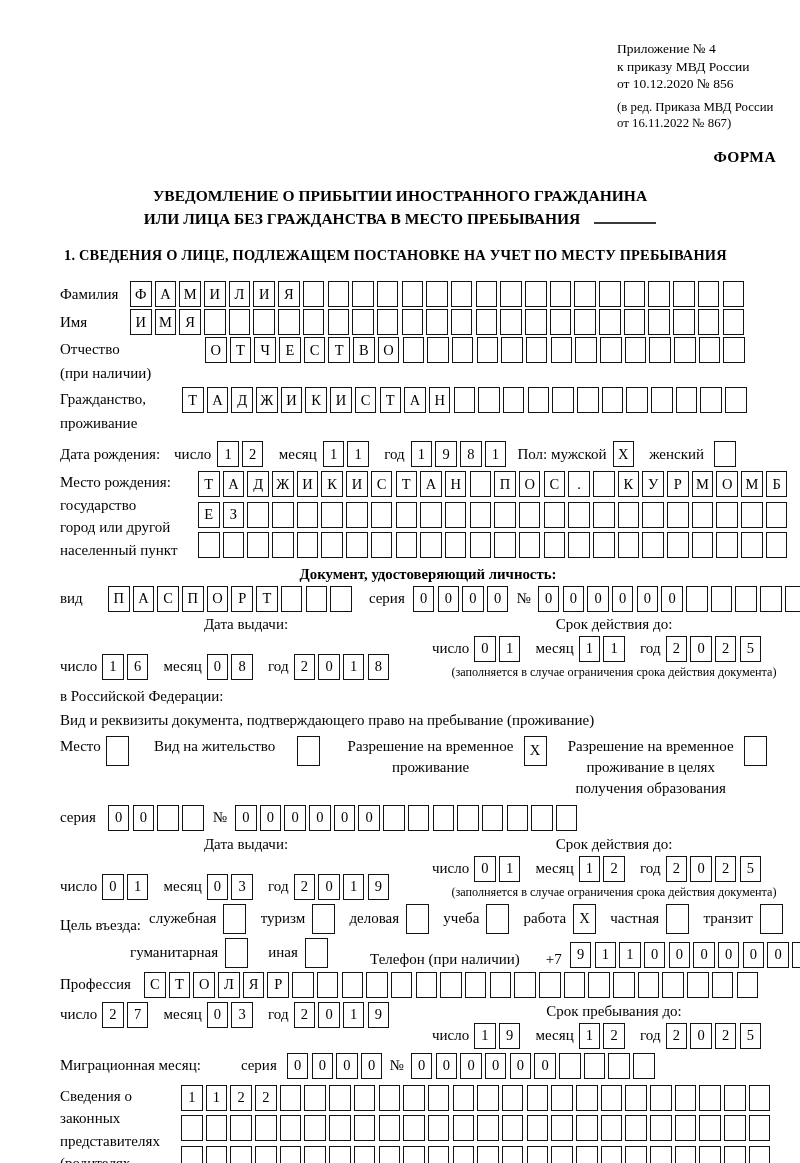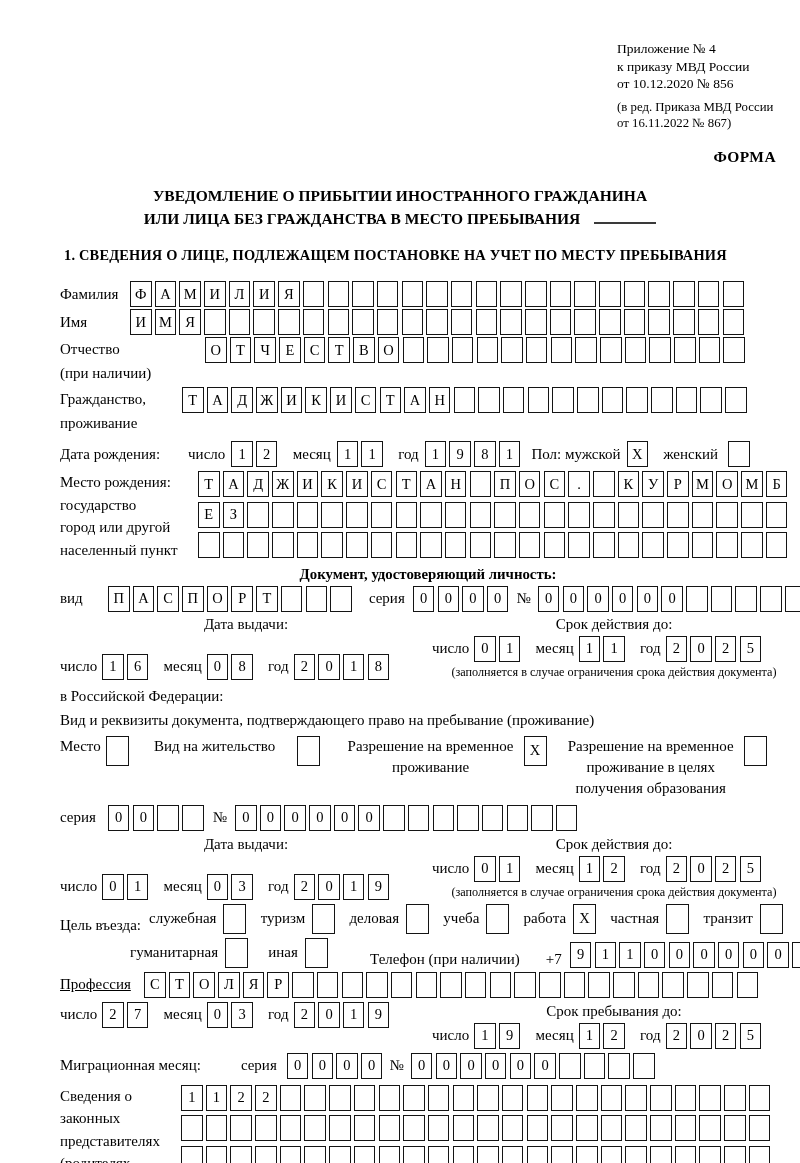--- a/index.html
+++ b/index.html
@@ -42,21 +42,21 @@
   .cell{
     flex:none;box-sizing:border-box;
     width:21.5px;height:26px;
     border:1.7px solid #141414;
     margin-right:3.2px;
     display:flex;align-items:center;justify-content:center;
     font-size:14.5px;
   }
   .big .cell{width:23px;height:30px;}
   .w70{width:70px;}  .w145{width:145px;} .w122{width:122px;}
-  .w138{width:138px;}.w48{width:48px;}   .w84{width:84px;text-decoration:underline;}
+  .w138{width:138px;}.w48{width:48px;}   .w84{width:84px;}
   .w121{width:121px;}
   .two-line{line-height:24px;}
   .stack{line-height:22.5px;}
   .cellcol .cells{margin-bottom:4.5px;}
   .center-bold{
     text-align:center;font-weight:bold;font-size:14.8px;
     margin:3px 0 3px 0;
   }
   .inline-gap{margin:0 6px 0 12px;}
   .inline-gap-first{margin-right:6px;}
@@ -224,21 +224,21 @@
         <span class="cell"></span>
         <span class="cell"></span>
         <span class="cell"></span>
         <span class="cell"></span>
         <span class="cell"></span>
         <span class="cell"></span>
       </div>
   </div>
 
   <div class="frow" style="margin:6px 0 4px 0;">
-    <span class="lbl" style="margin-right:28px;">Дата рождения:</span>
+    <span class="lbl" style="margin-right:14px;">Дата рождения:</span>
     <span class="lbl inline-gap-first">число</span>
     <div class="cells">
         <span class="cell">1</span>
         <span class="cell">2</span>
       </div>
     <span class="lbl inline-gap">месяц</span>
     <div class="cells">
         <span class="cell">1</span>
         <span class="cell">1</span>
       </div>

